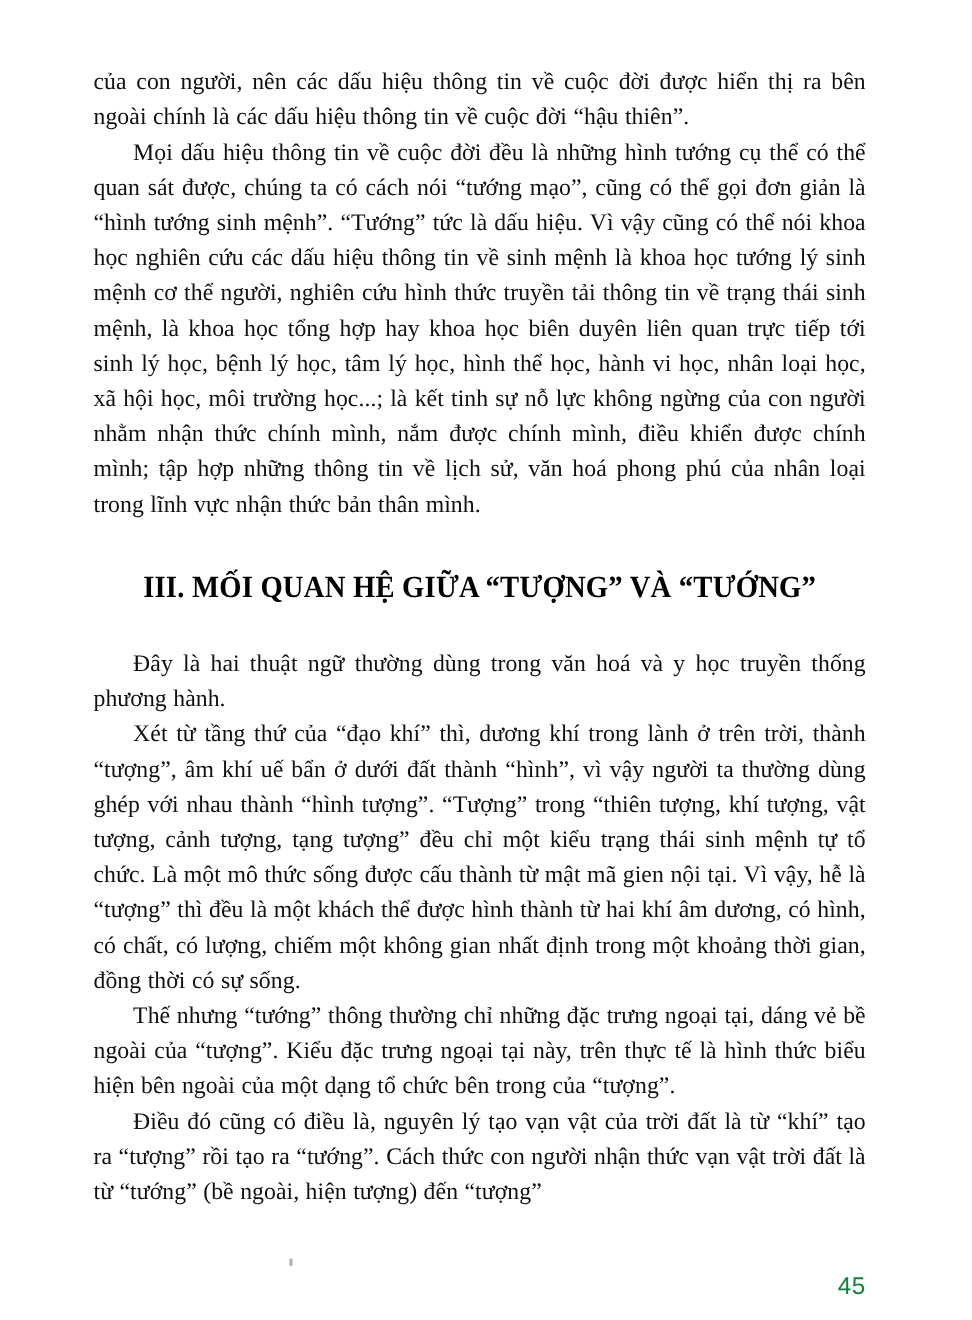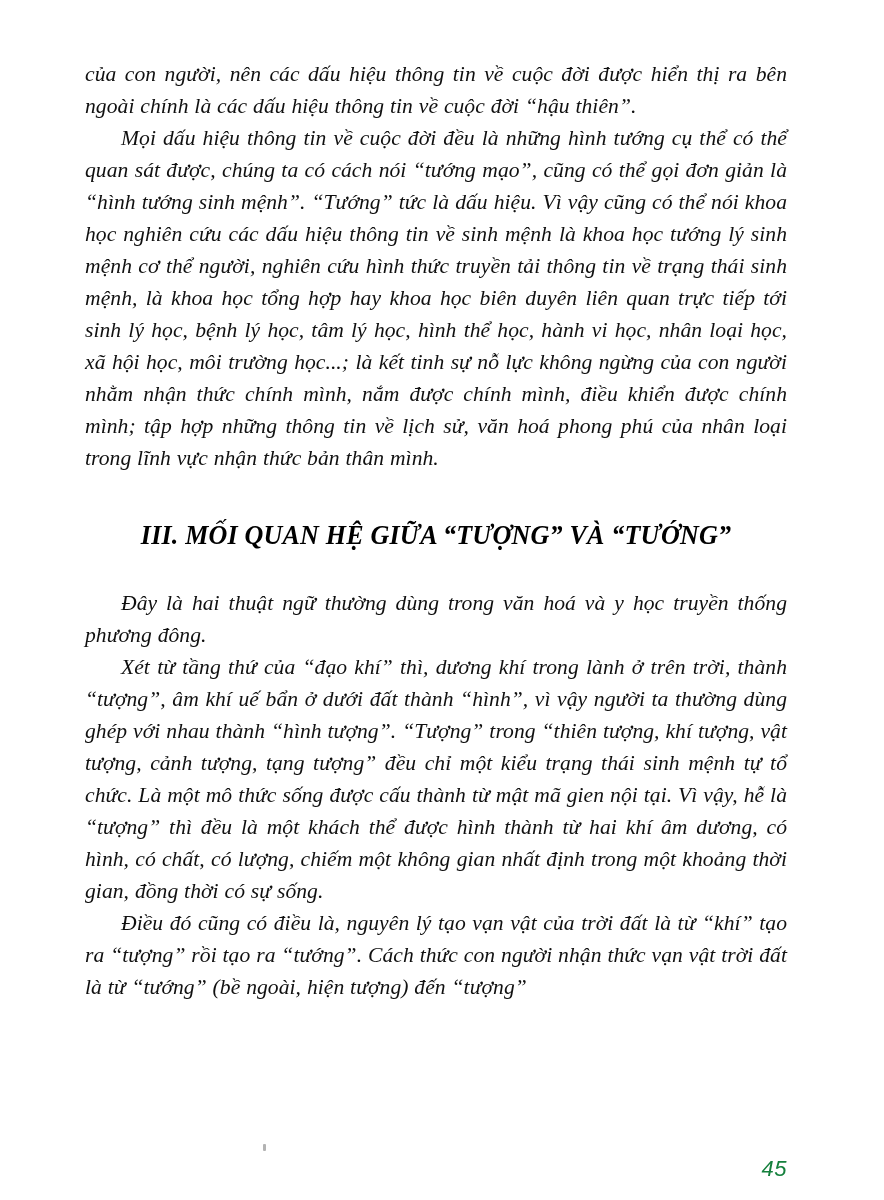--- a/index.html
+++ b/index.html
@@ -9,21 +9,20 @@
   }
 
   .page {
     position: relative;
     width: 884px;
     height: 1200px;
     background: #ffffff;
     overflow: hidden;
     font-family: "Liberation Serif", "DejaVu Serif", serif;
     color: #000000;
-    font-style: italic;
   }
 
   .text-column {
     position: absolute;
     left: 85px;
     top: 58px;
     width: 702px;
   }
 
   p.para {
@@ -95,24 +94,25 @@
   <div class="text-column">
 
     <p class="para no-indent">của con người, nên các dấu hiệu thông tin về cuộc đời được hiển thị ra bên ngoài chính là các dấu hiệu thông tin về cuộc đời “hậu thiên”.</p>
 
     <p class="para">Mọi dấu hiệu thông tin về cuộc đời đều là những hình tướng cụ thể có thể quan sát được, chúng ta có cách nói “tướng mạo”, cũng có thể gọi đơn giản là “hình tướng sinh mệnh”. “Tướng” tức là dấu hiệu. Vì vậy cũng có thể nói khoa học nghiên cứu các dấu hiệu thông tin về sinh mệnh là khoa học tướng lý sinh mệnh cơ thể người, nghiên cứu hình thức truyền tải thông tin về trạng thái sinh mệnh, là khoa học tổng hợp hay khoa học biên duyên liên quan trực tiếp tới sinh lý học, bệnh lý học, tâm lý học, hình thể học, hành vi học, nhân loại học, xã hội học, môi trường học...; là kết tinh sự nỗ lực không ngừng của con người nhằm nhận thức chính mình, nắm được chính mình, điều khiển được chính mình; tập hợp những thông tin về lịch sử, văn hoá phong phú của nhân loại trong lĩnh vực nhận thức bản thân mình.</p>
 
     <div class="heading-block">
       <h2 class="section-heading">III. MỐI QUAN HỆ GIỮA “TƯỢNG” VÀ “TƯỚNG”</h2>
     </div>
 
-    <p class="para">Đây là hai thuật ngữ thường dùng trong văn hoá và y học truyền thống phương đông.</p>
+    <p class="para">Đây là hai thuật ngữ thường dùng trong văn hoá và y học truyền thống phương hành.</p>
 
     <p class="para">Xét từ tầng thứ của “đạo khí” thì, dương khí trong lành ở trên trời, thành “tượng”, âm khí uế bẩn ở dưới đất thành “hình”, vì vậy người ta thường dùng ghép với nhau thành “hình tượng”. “Tượng” trong “thiên tượng, khí tượng, vật tượng, cảnh tượng, tạng tượng” đều chỉ một kiểu trạng thái sinh mệnh tự tổ chức. Là một mô thức sống được cấu thành từ mật mã gien nội tại. Vì vậy, hễ là “tượng” thì đều là một khách thể được hình thành từ hai khí âm dương, có hình, có chất, có lượng, chiếm một không gian nhất định trong một khoảng thời gian, đồng thời có sự sống.</p>
 
+    <p class="para">Thế nhưng “tướng” thông thường chỉ những đặc trưng ngoại tại, dáng vẻ bề ngoài của “tượng”. Kiểu đặc trưng ngoại tại này, trên thực tế là hình thức biểu hiện bên ngoài của một dạng tổ chức bên trong của “tượng”.</p>
 
     <p class="para">Điều đó cũng có điều là, nguyên lý tạo vạn vật của trời đất là từ “khí” tạo ra “tượng” rồi tạo ra “tướng”. Cách thức con người nhận thức vạn vật trời đất là từ “tướng” (bề ngoài, hiện tượng) đến “tượng”</p>
 
   </div>
 
   <div class="scan-speck"></div>
 
   <div class="page-number">45</div>
 
 </div>

